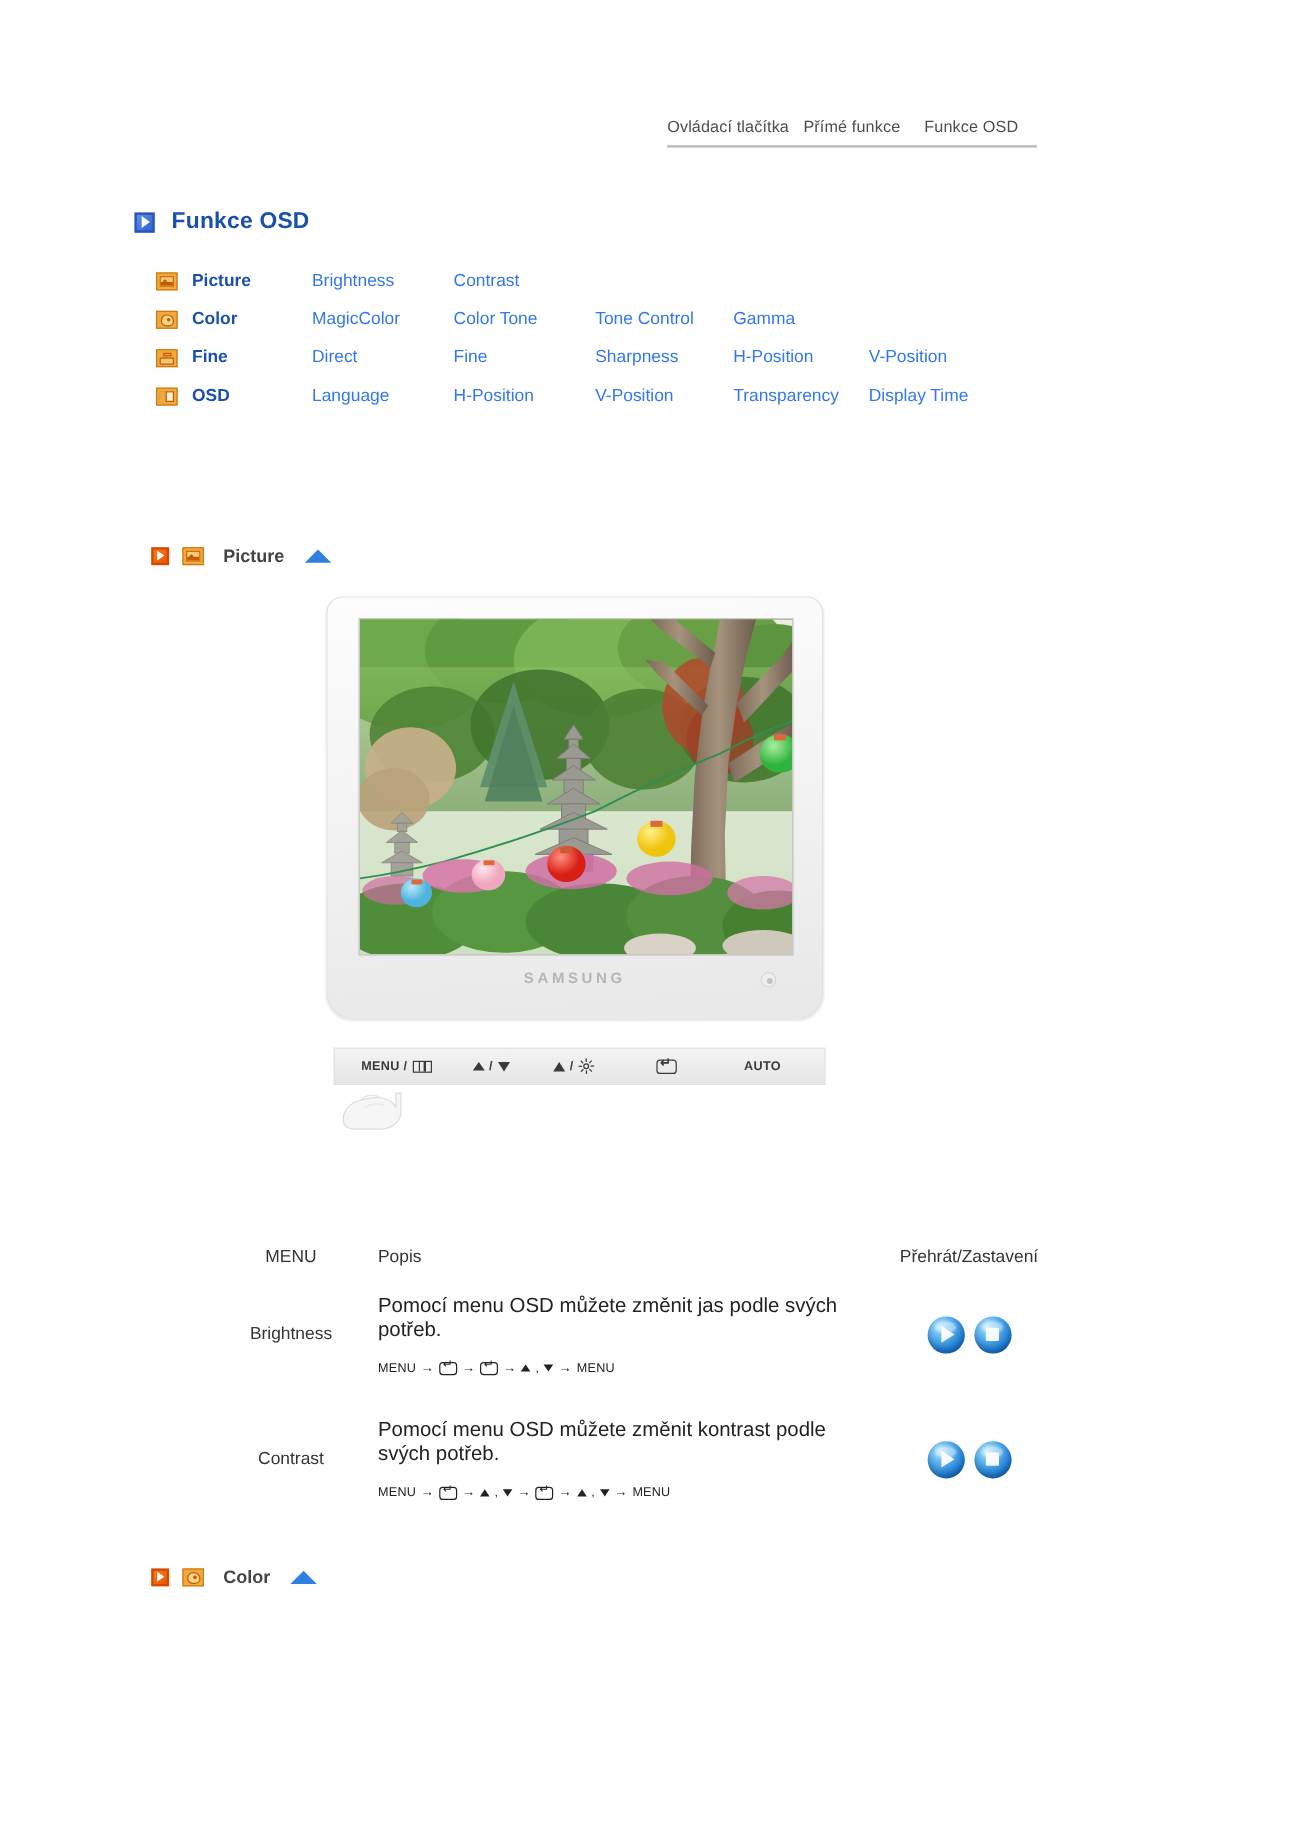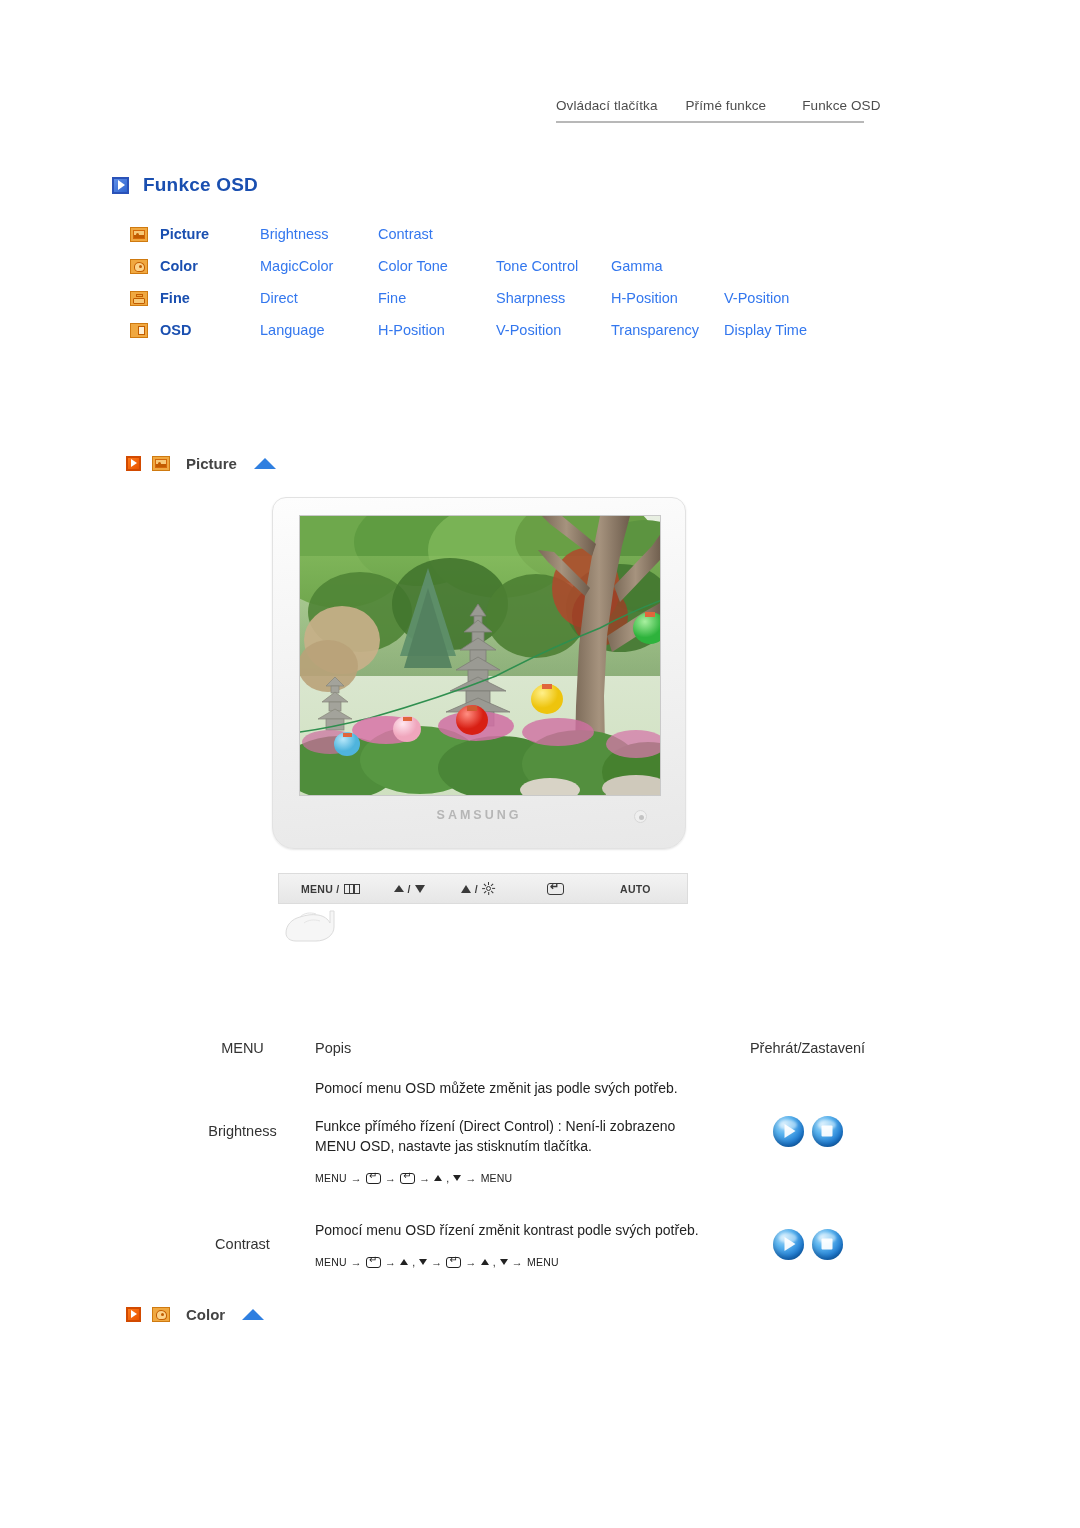--- a/index.html
+++ b/index.html
@@ -12,21 +12,21 @@
     overflow: hidden;
   }
   .page { position: relative; width: 1080px; height: 1528px; }
 
   
   .breadcrumb {
     position: absolute; left: 556px; top: 98px;
     width: 308px;
     padding-bottom: 8px;
     border-bottom: 2px solid #b8b8b8;
-    display: flex; align-items: baseline; gap: 28px;
+    display: flex; align-items: baseline; gap: 12px;
     white-space: nowrap;
   }
   .breadcrumb span {
     font-size: 13.5px; color: #4d4d4d; letter-spacing: .1px;
   }
   .breadcrumb span.last { margin-left: 8px; }
 
   
   .title-row {
     position: absolute; left: 112px; top: 174px;
@@ -226,21 +226,21 @@
   
   .tbl { position: absolute; left: 170px; top: 1040px; width: 730px; }
   .th { display: flex; font-size: 14.5px; color: #333; }
   .c1 { width: 145px; flex: none; text-align: center; }
   .c2 { width: 400px; flex: none; }
   .c3 { width: 185px; flex: none; text-align: center; }
 
   .tr { display: flex; margin-top: 14px; }
   .tr .c1 { display:flex; align-items:center; justify-content:center; font-size: 14.5px; }
   .tr .c3 { display:flex; align-items:center; justify-content:center; gap: 8px; }
-  .tr .c2 p { margin: 0 0 4px 0; font-size: 14px; line-height: 20px; color:#222; }
+  .tr .c2 p { margin: 0 0 4px 0; font-size: 17px; line-height: 20px; color:#222; }
   .tr .c2 p.gapped { margin-top: 18px; }
   .seq {
     font-size: 10.5px; color: #222; margin-top: 16px;
     display: flex; align-items: center; gap: 4px; flex-wrap: nowrap;
     white-space: nowrap; letter-spacing: .2px;
   }
   .seq .k { display:inline-flex; align-items:center; }
   .seq .ent {
     display:inline-block; width: 15px; height: 11px;
     border: 1px solid #222; border-radius: 3px; position: relative;
@@ -556,21 +556,20 @@
     <div class="th">
       <span class="c1">MENU</span>
       <span class="c2" style="text-align:left">Popis</span>
       <span class="c3">Přehrát/Zastavení</span>
     </div>
 
     <div class="tr" style="margin-top:22px">
       <span class="c1">Brightness</span>
       <span class="c2">
         <p>Pomocí menu OSD můžete změnit jas podle svých potřeb.</p>
-        <p class="gapped">Funkce přímého řízení (Direct Control) : Není-li zobrazeno MENU OSD, nastavte jas stisknutím tlačítka.</p>
         <span class="seq">
           <span class="k">MENU</span>
           <span class="ar">→</span>
           <span class="ent"></span>
           <span class="ar">→</span>
           <span class="ent"></span>
           <span class="ar">→</span>
           <span class="tu"></span>
           <span>,</span>
           <span class="td"></span>
@@ -584,21 +583,21 @@
           </span>
         <span class="ball stop">
             <span class="gl"></span>
           </span>
       </span>
     </div>
 
     <div class="tr" style="margin-top:36px">
       <span class="c1">Contrast</span>
       <span class="c2">
-        <p>Pomocí menu OSD řízení změnit kontrast podle svých potřeb.</p>
+        <p>Pomocí menu OSD můžete změnit kontrast podle svých potřeb.</p>
         <span class="seq">
           <span class="k">MENU</span>
           <span class="ar">→</span>
           <span class="ent"></span>
           <span class="ar">→</span>
           <span class="tu"></span>
           <span>,</span>
           <span class="td"></span>
           <span class="ar">→</span>
           <span class="ent"></span>

